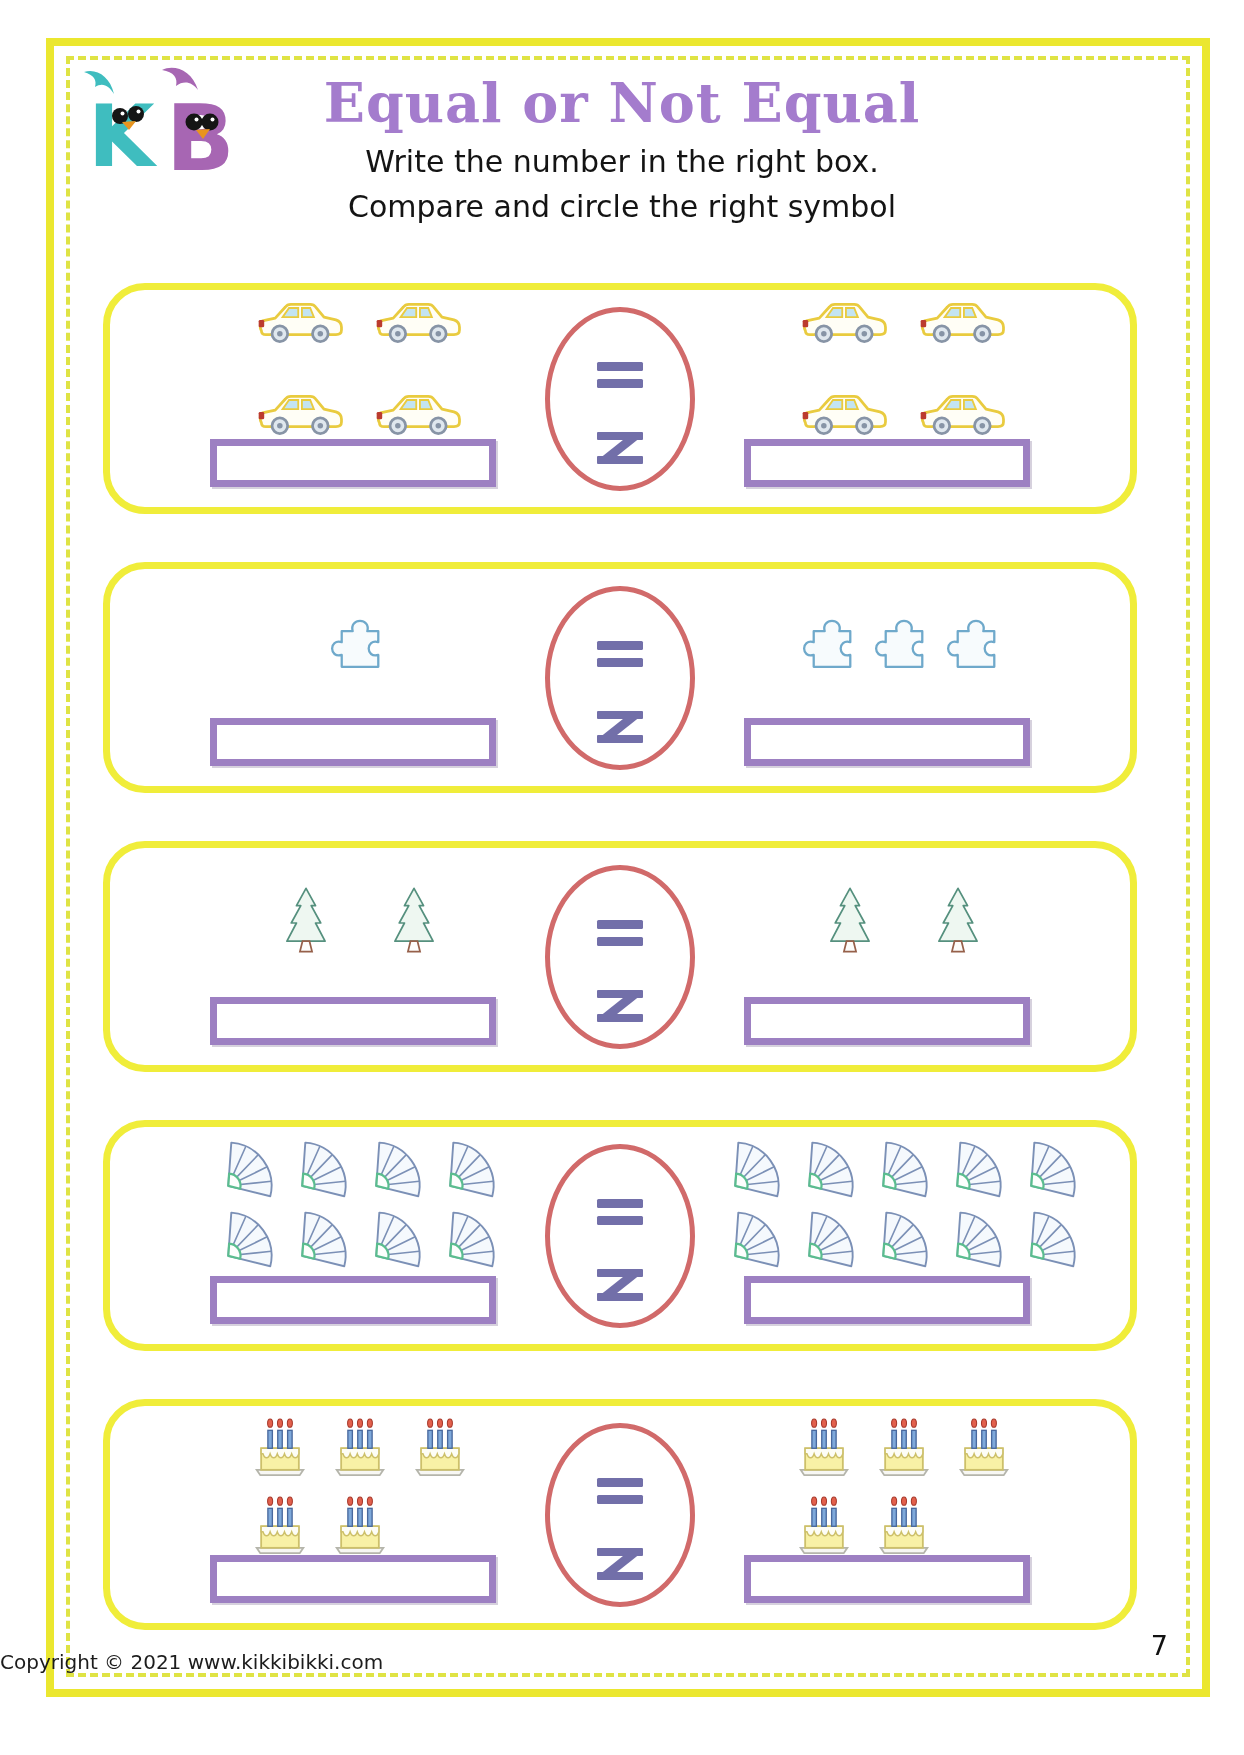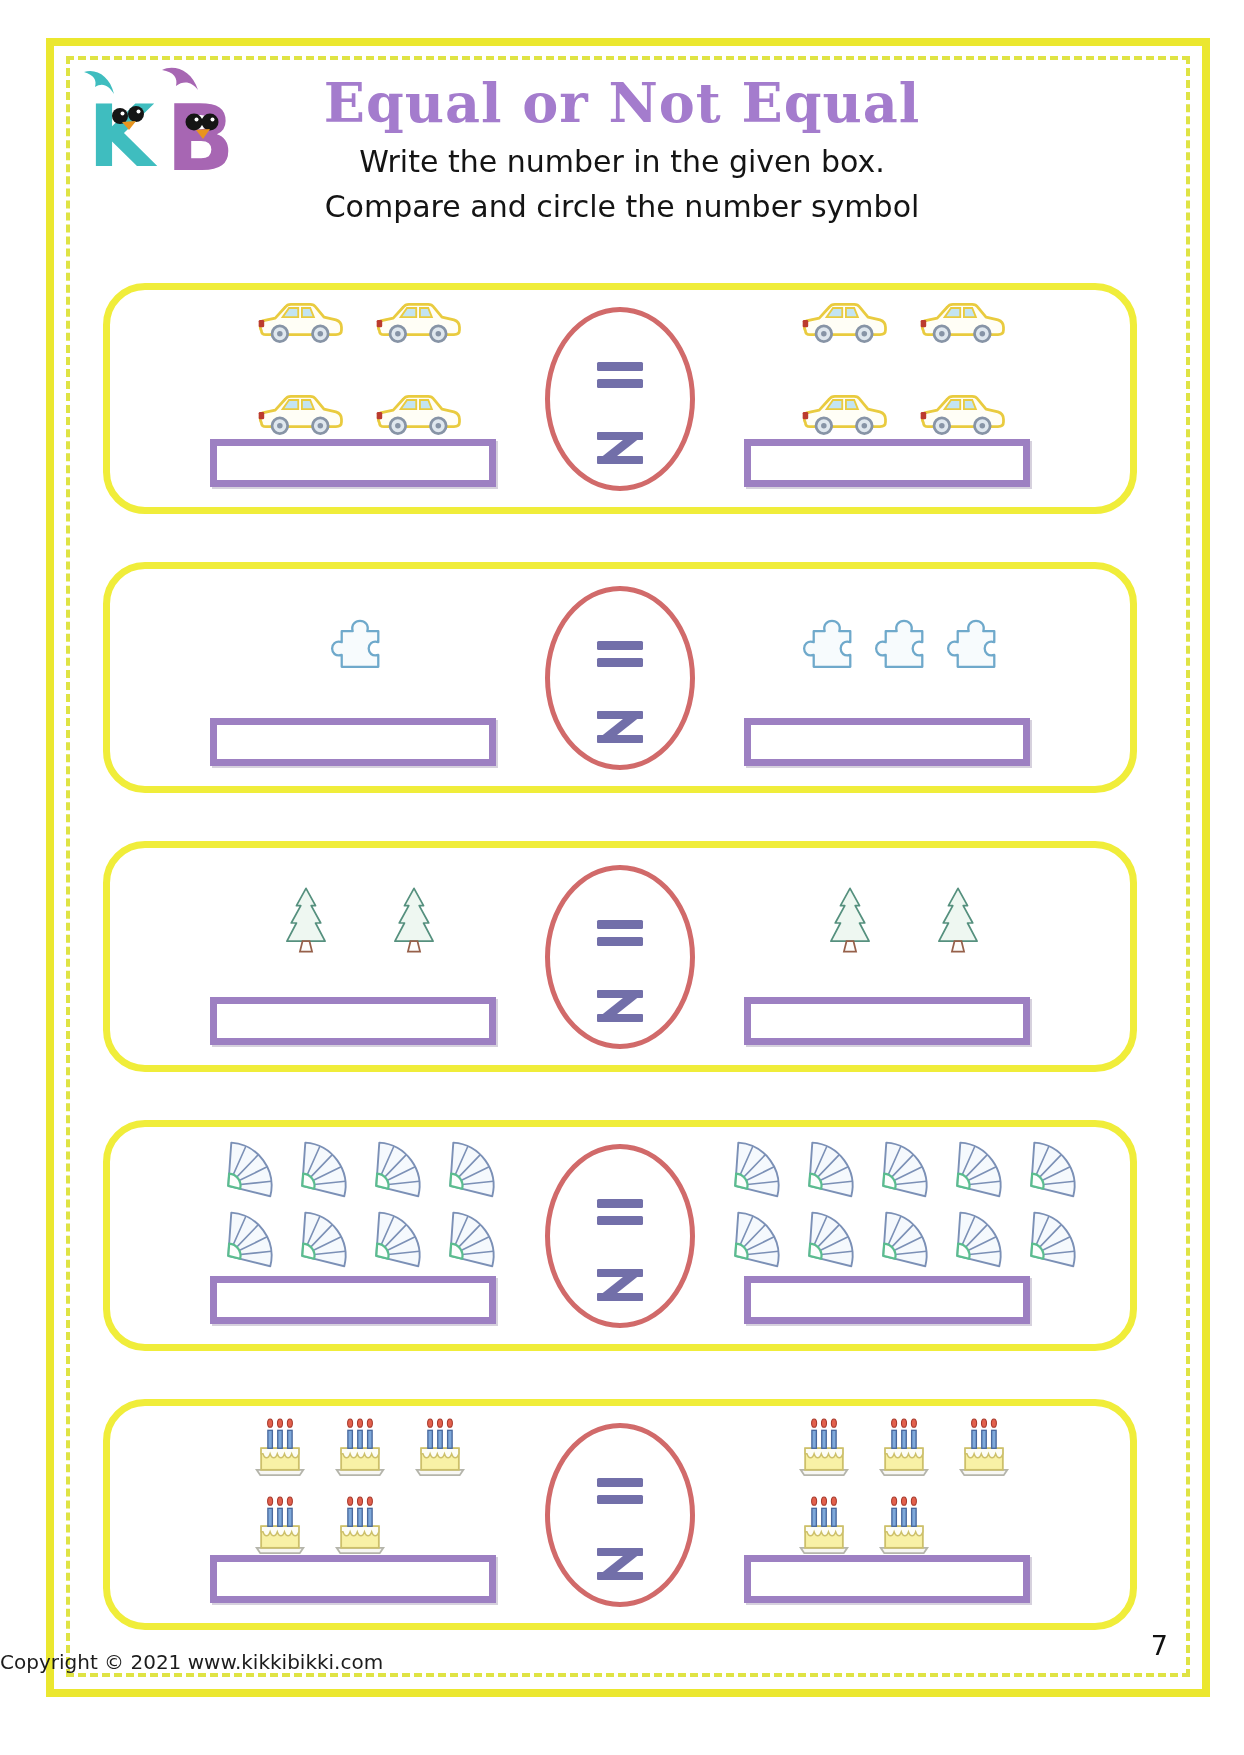--- a/index.html
+++ b/index.html
@@ -122,22 +122,22 @@
   <circle cx="116" cy="58" r="8.5" fill="#151515"></circle>
   <circle cx="132" cy="58" r="8.5" fill="#151515"></circle>
   <circle cx="118.5" cy="55.5" r="2" fill="#ffffff"></circle>
   <circle cx="134.5" cy="55.5" r="2" fill="#ffffff"></circle>
   <path d="M118 66 L132 65 L125 75 Z" fill="#e8941f"></path>
 </svg>
 
 <div class="header">
   <div class="title">Equal or Not Equal</div>
   <div class="instructions">
-    <div>Write the number in the given box.</div>
-    <div>Compare and circle the number symbol</div>
+    <div>Write the number in the right box.</div>
+    <div>Compare and circle the right symbol</div>
   </div>
 </div>
 
 <div class="rows">
     <div class="row-box item-car">
     <div class="cell left">
       <div class="objects">
           <div class="obj-row">
             <svg class="icon icon-car">
               <use href="#sym-car"></use>

